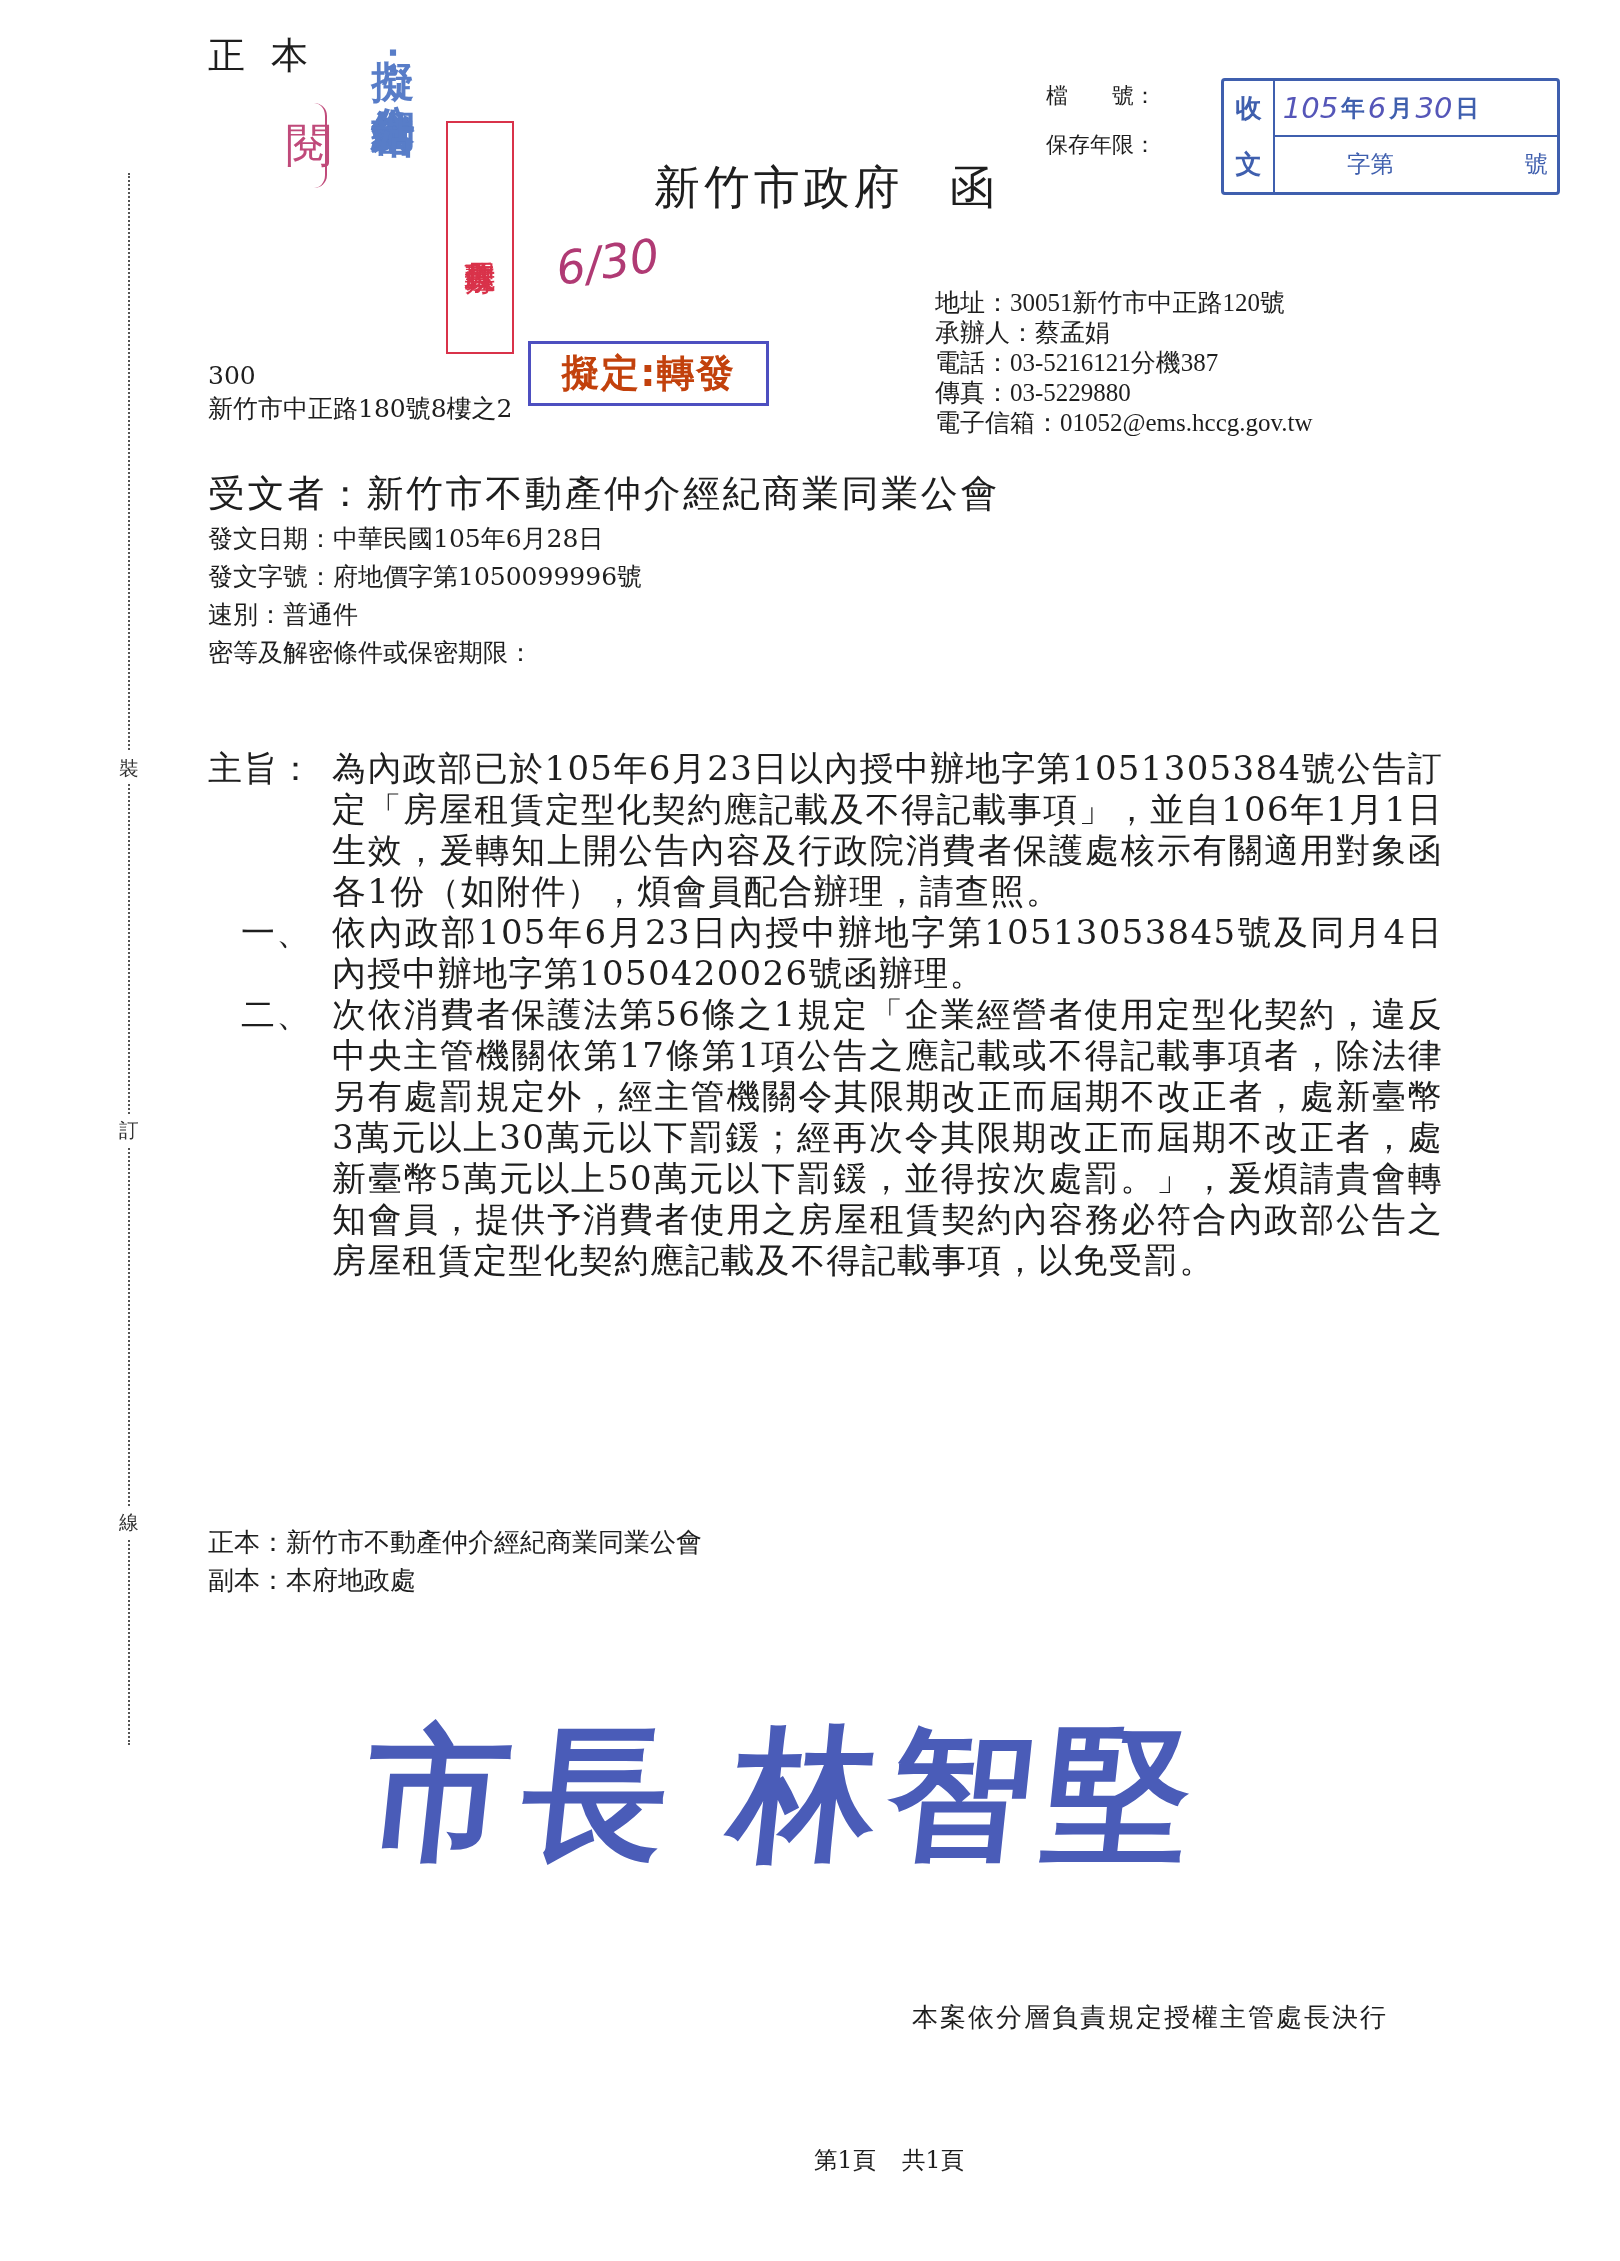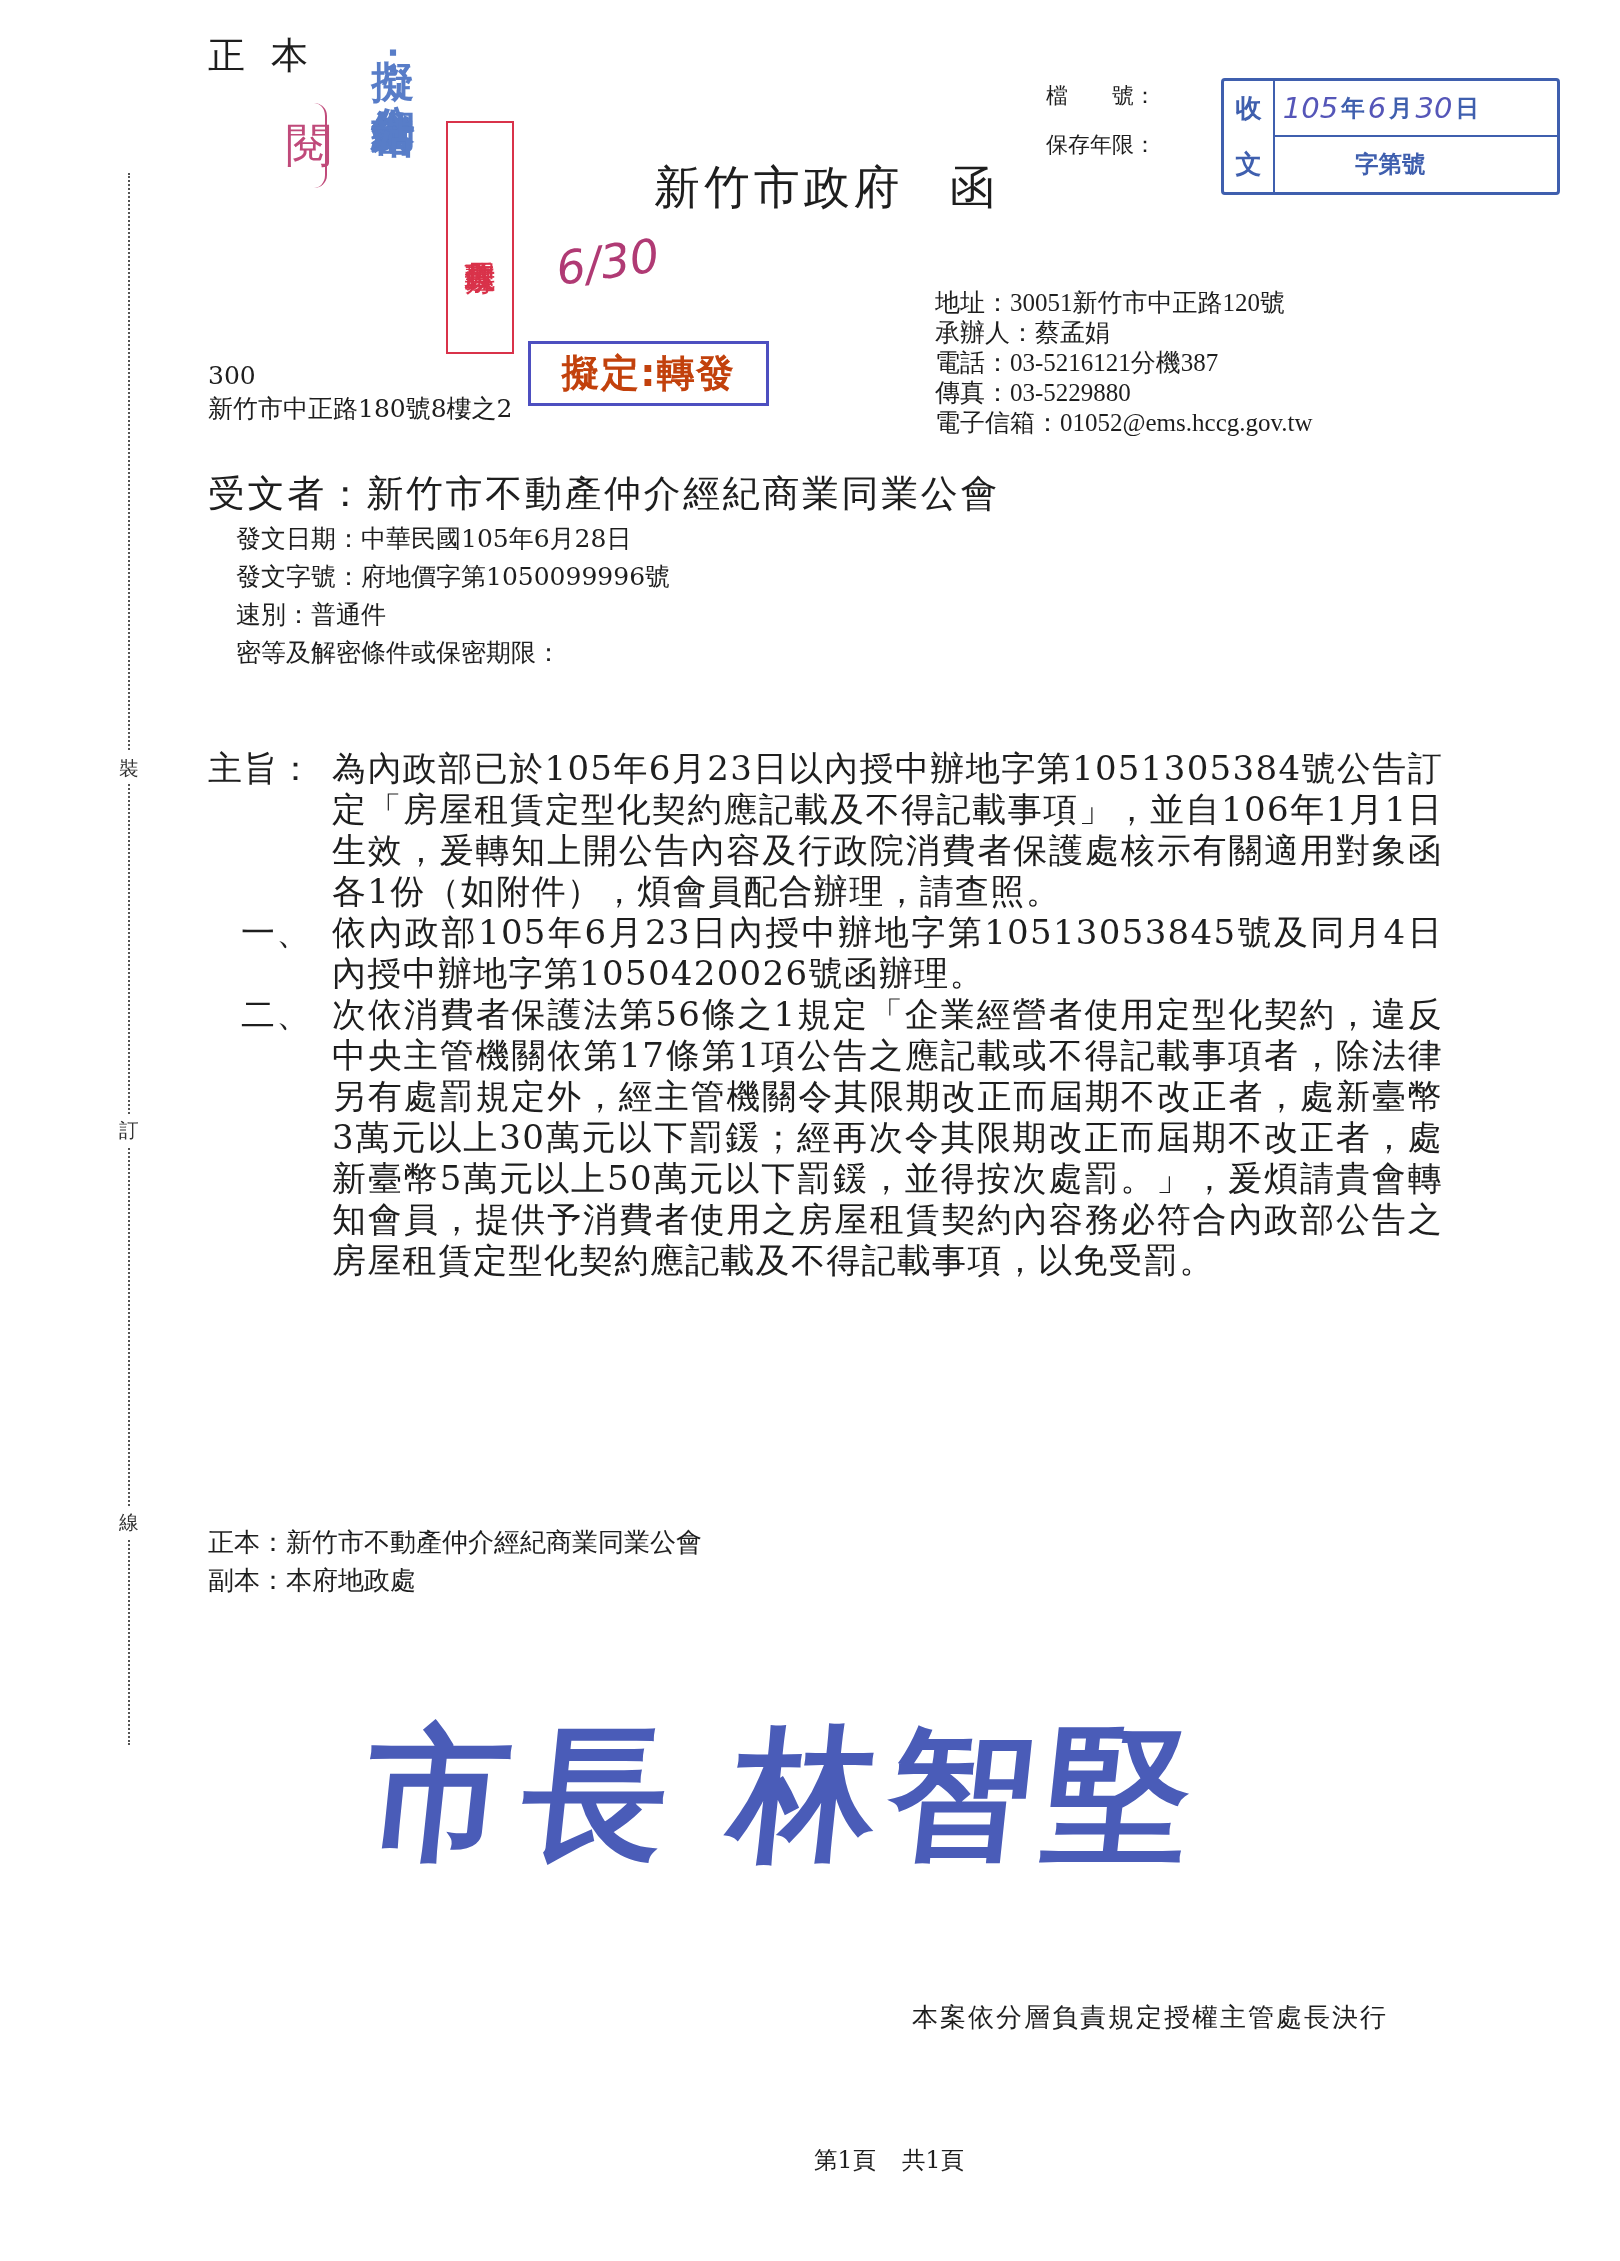--- a/index.html
+++ b/index.html
@@ -22,21 +22,21 @@
   
   .receipt-stamp {
     left: 1221px; top: 78px; width: 333px; height: 111px;
     border: 3.3px solid #3f5fae; border-radius: 3.9px; color: #3f5fae;
     display: grid; grid-template-columns: 51px 1fr; grid-template-rows: 1fr 1fr;
     font-family: "DejaVu Sans", sans-serif;
   }
   .receipt-stamp .side { grid-row: 1 / span 2; border-right: 2.6px solid #3f5fae; display:flex; flex-direction:column; justify-content:space-around; align-items:center; font-size: 26px; font-weight: bold; }
   .receipt-stamp .date { border-bottom: 2.6px solid #3f5fae; display:flex; align-items:center; padding-left: 7.8px; font-size: 23.5px; font-weight: bold; gap: 3px; }
   .receipt-stamp .date .hand { color: #5556b8; font-family: "DejaVu Sans", sans-serif; font-weight: normal; font-style: italic; font-size: 29px; }
-  .receipt-stamp .num { display:flex; align-items:center; justify-content: flex-start; padding: 0 9.1px 0 72px; font-size: 23.5px; font-weight: bold; margin-left: 8px; }
+  .receipt-stamp .num { display:flex; align-items:center; justify-content: space-between; padding: 0 9.1px 0 72px; font-size: 23.5px; font-weight: normal; }
 
   
   .contact { left: 935px; top: 288px; font-size: 25px; line-height: 30px; }
 
   
   .sender-zip { left: 208px; top: 361px; font-size: 25px; }
   .sender-addr { left: 208px; top: 392px; font-size: 25px; }
 
   
   .read-mark {
@@ -64,21 +64,21 @@
   .forward-stamp {
     left: 528px; top: 341px; width: 235px; height: 59px;
     border: 3.3px solid #4d4fc0; color: #c2410c;
     font-family: "DejaVu Sans", sans-serif; font-weight: bold; font-size: 38px;
     display:flex; align-items:center; justify-content:center; letter-spacing: 1.3px;
   }
 
   
   .recipient { left: 208px; top: 469px; font-size: 37px; letter-spacing: 2.6px; }
 
-  .meta { left: 208px; top: 520px; font-size: 25px; line-height: 38px; margin-left: 28px; }
+  .meta { left: 208px; top: 520px; font-size: 25px; line-height: 38px; }
 
   
   .binding-line {
     left: 128px; top: 173px; height: 1572px; width: 0;
     border-left: 2.6px dotted #555;
   }
   .binding-mark { left: 119px; font-size: 19.6px; background: #fff; color: #333; padding: 2.6px 0; }
 
   
   .body { left: 208px; top: 748px; width: 1255px; font-size: 34px; line-height: 41px; letter-spacing: 1.3px; }

